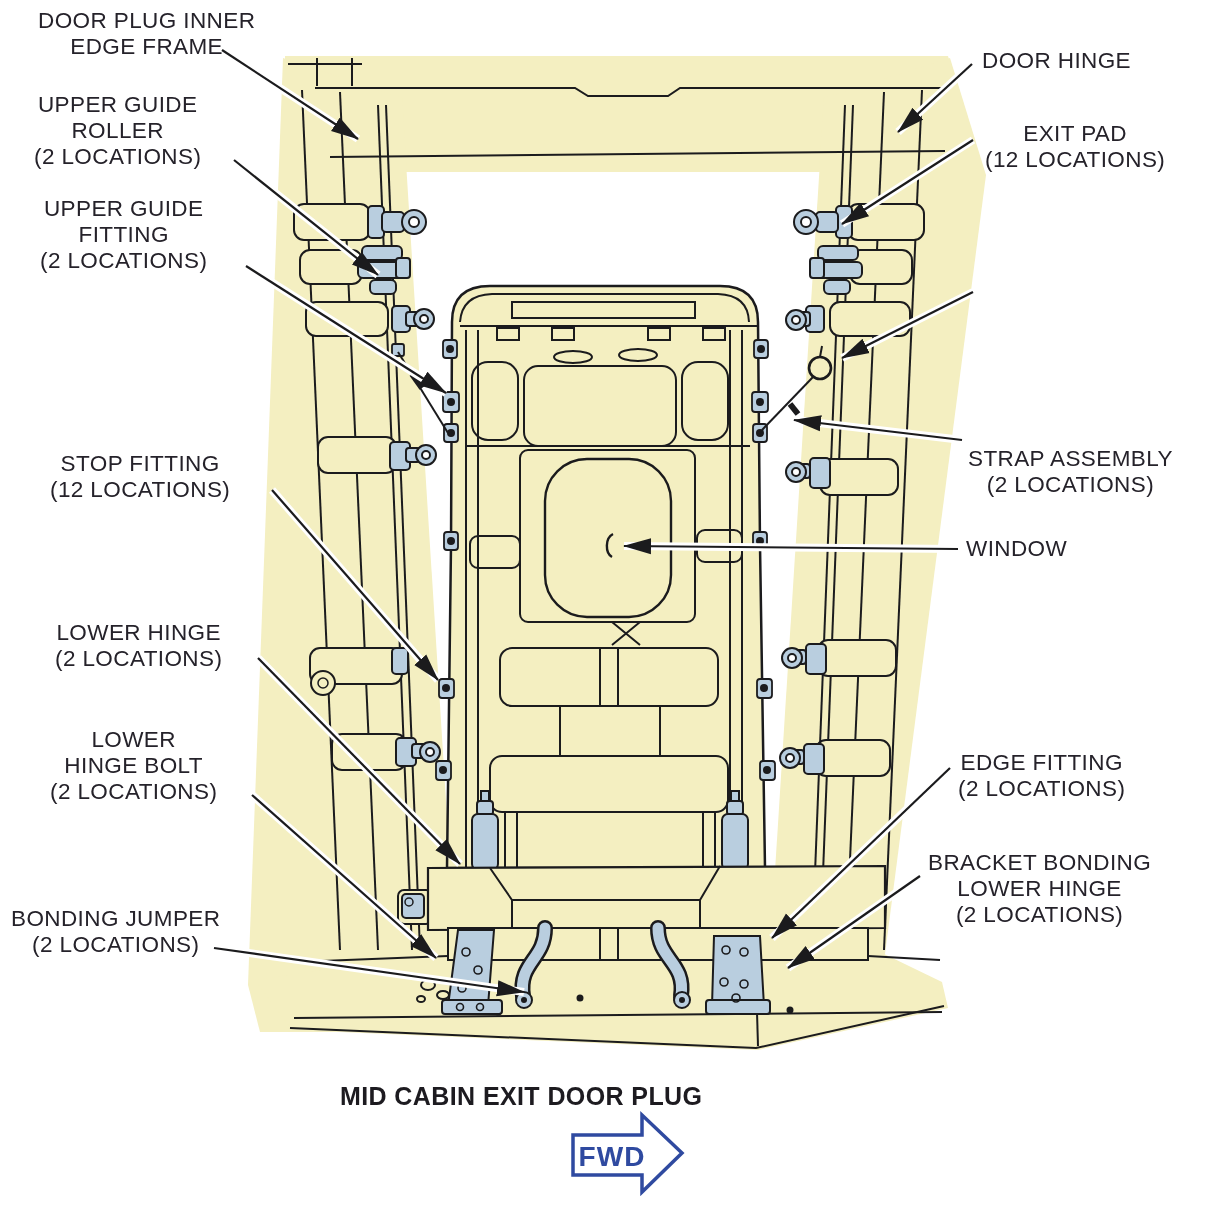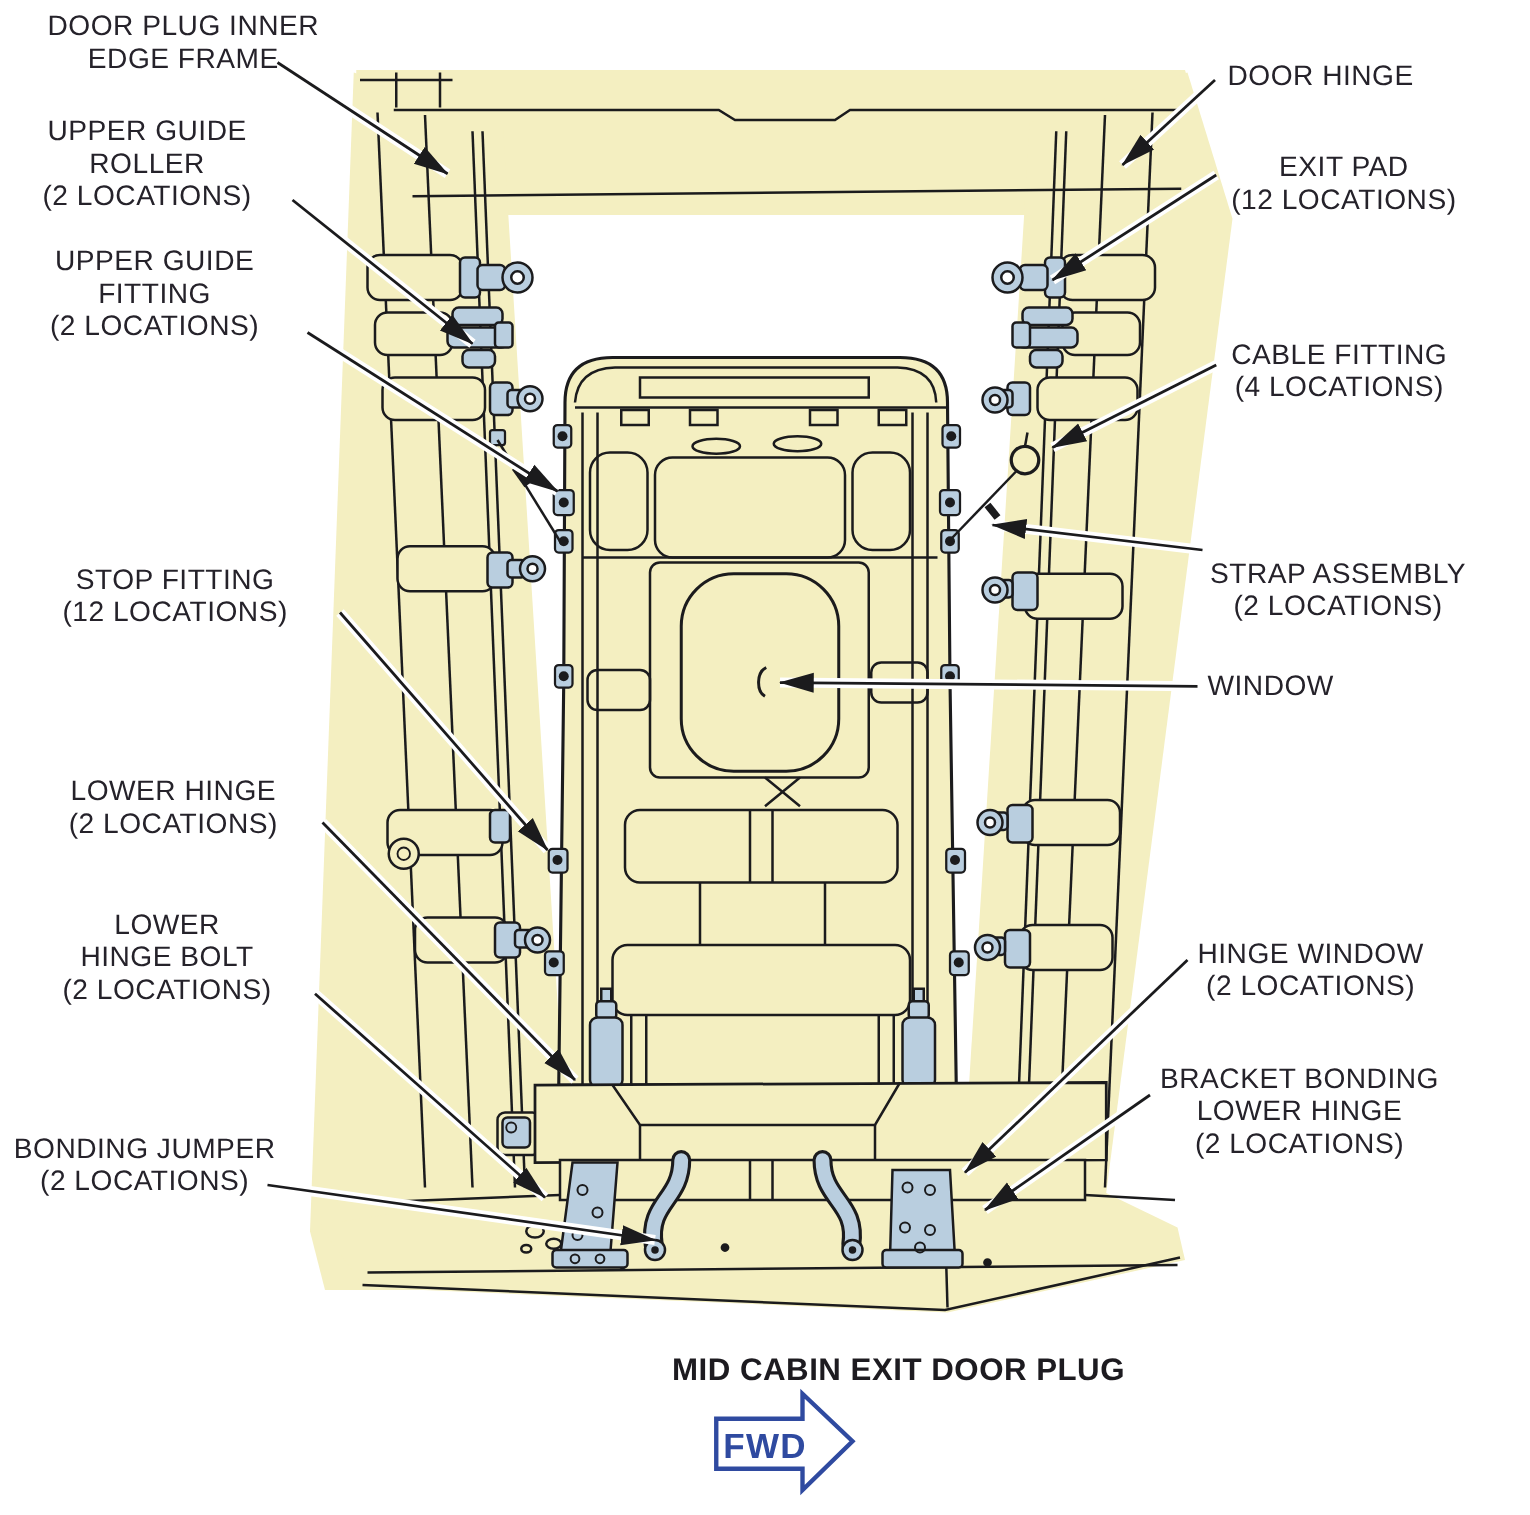--- a/index.html
+++ b/index.html
@@ -2,21 +2,21 @@
 <html><head>
 <meta charset="utf-8">
 <style>
   html,body{margin:0;padding:0;background:#ffffff;}
   #stage{position:relative;width:1224px;height:1212px;background:#ffffff;overflow:hidden;
          font-family:"Liberation Sans", sans-serif;}
   #art{position:absolute;left:0;top:0;}
   .lbl{position:absolute;font-size:22.5px;line-height:26px;color:#25222a;
        letter-spacing:0.4px;white-space:nowrap;}
   .lbl span{display:block;text-align:center;}
-  .caption{position:absolute;left:340px;top:1082px;width:560px;text-align:right;
+  .caption{position:absolute;left:340px;top:1082px;width:560px;text-align:left;
            font-size:25px;font-weight:bold;color:#1d1b20;letter-spacing:0.4px;}
 </style>
 </head>
 <body>
 
 <div id="stage">
 
 <svg id="art" width="1224" height="1212" viewBox="0 0 1224 1212">
   <defs>
     <marker id="ah" viewBox="0 0 28 22" markerWidth="28" markerHeight="22" refX="27" refY="11" orient="auto" markerUnits="userSpaceOnUse">
@@ -392,33 +392,29 @@
     <span>BONDING JUMPER</span>
     <span>(2 LOCATIONS)</span>
   </div>
   <div class="lbl" style="left:982px;top:48px">
     <span>DOOR HINGE</span>
   </div>
   <div class="lbl" style="left:985px;top:121px">
     <span>EXIT PAD</span>
     <span>(12 LOCATIONS)</span>
   </div>
-  <div class="lbl" style="left:985px;top:271px">
-    <span>CABLE FITTING</span>
-    <span>(4 LOCATIONS)</span>
-  </div>
   <div class="lbl" style="left:968px;top:446px">
     <span>STRAP ASSEMBLY</span>
     <span>(2 LOCATIONS)</span>
   </div>
   <div class="lbl" style="left:966px;top:536px">
     <span>WINDOW</span>
   </div>
   <div class="lbl" style="left:958px;top:750px">
-    <span>HINGE WINDOW</span>
+    <span>EDGE FITTING</span>
     <span>(2 LOCATIONS)</span>
   </div>
   <div class="lbl" style="left:928px;top:850px">
     <span>BRACKET BONDING</span>
     <span>LOWER HINGE</span>
     <span>(2 LOCATIONS)</span>
   </div>
 
   <div class="caption">MID CABIN EXIT DOOR PLUG</div>
 </div>

